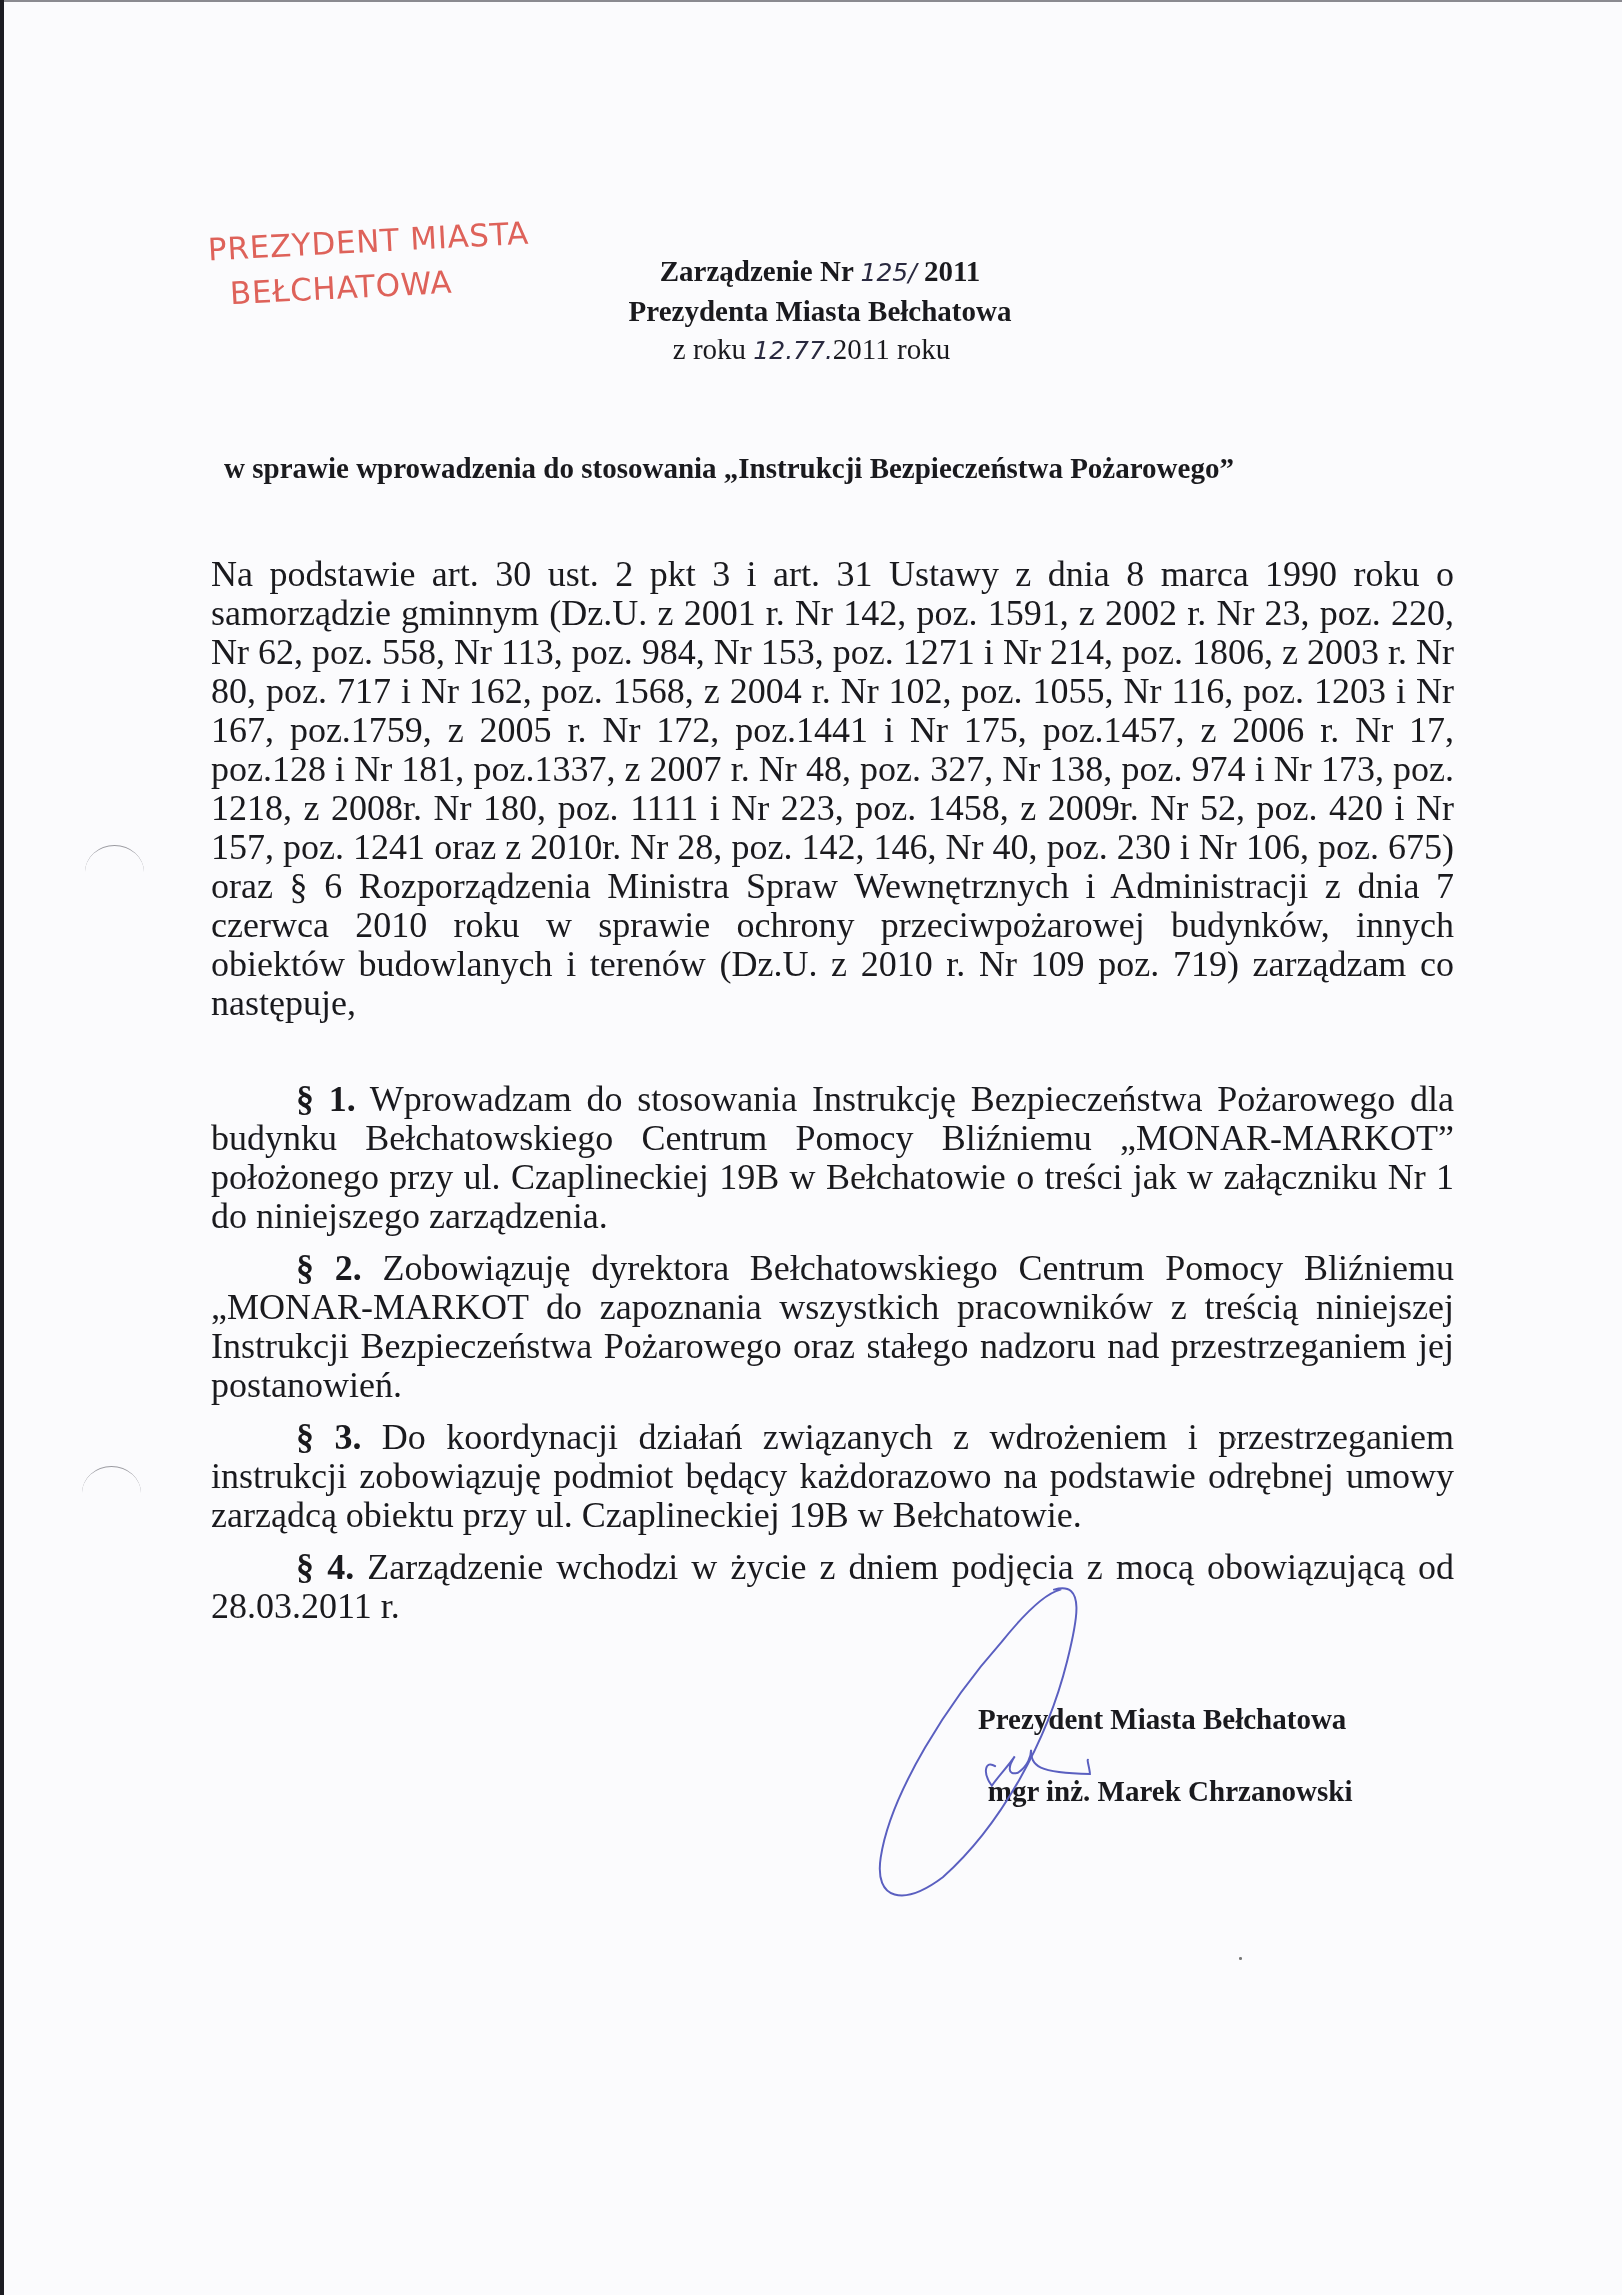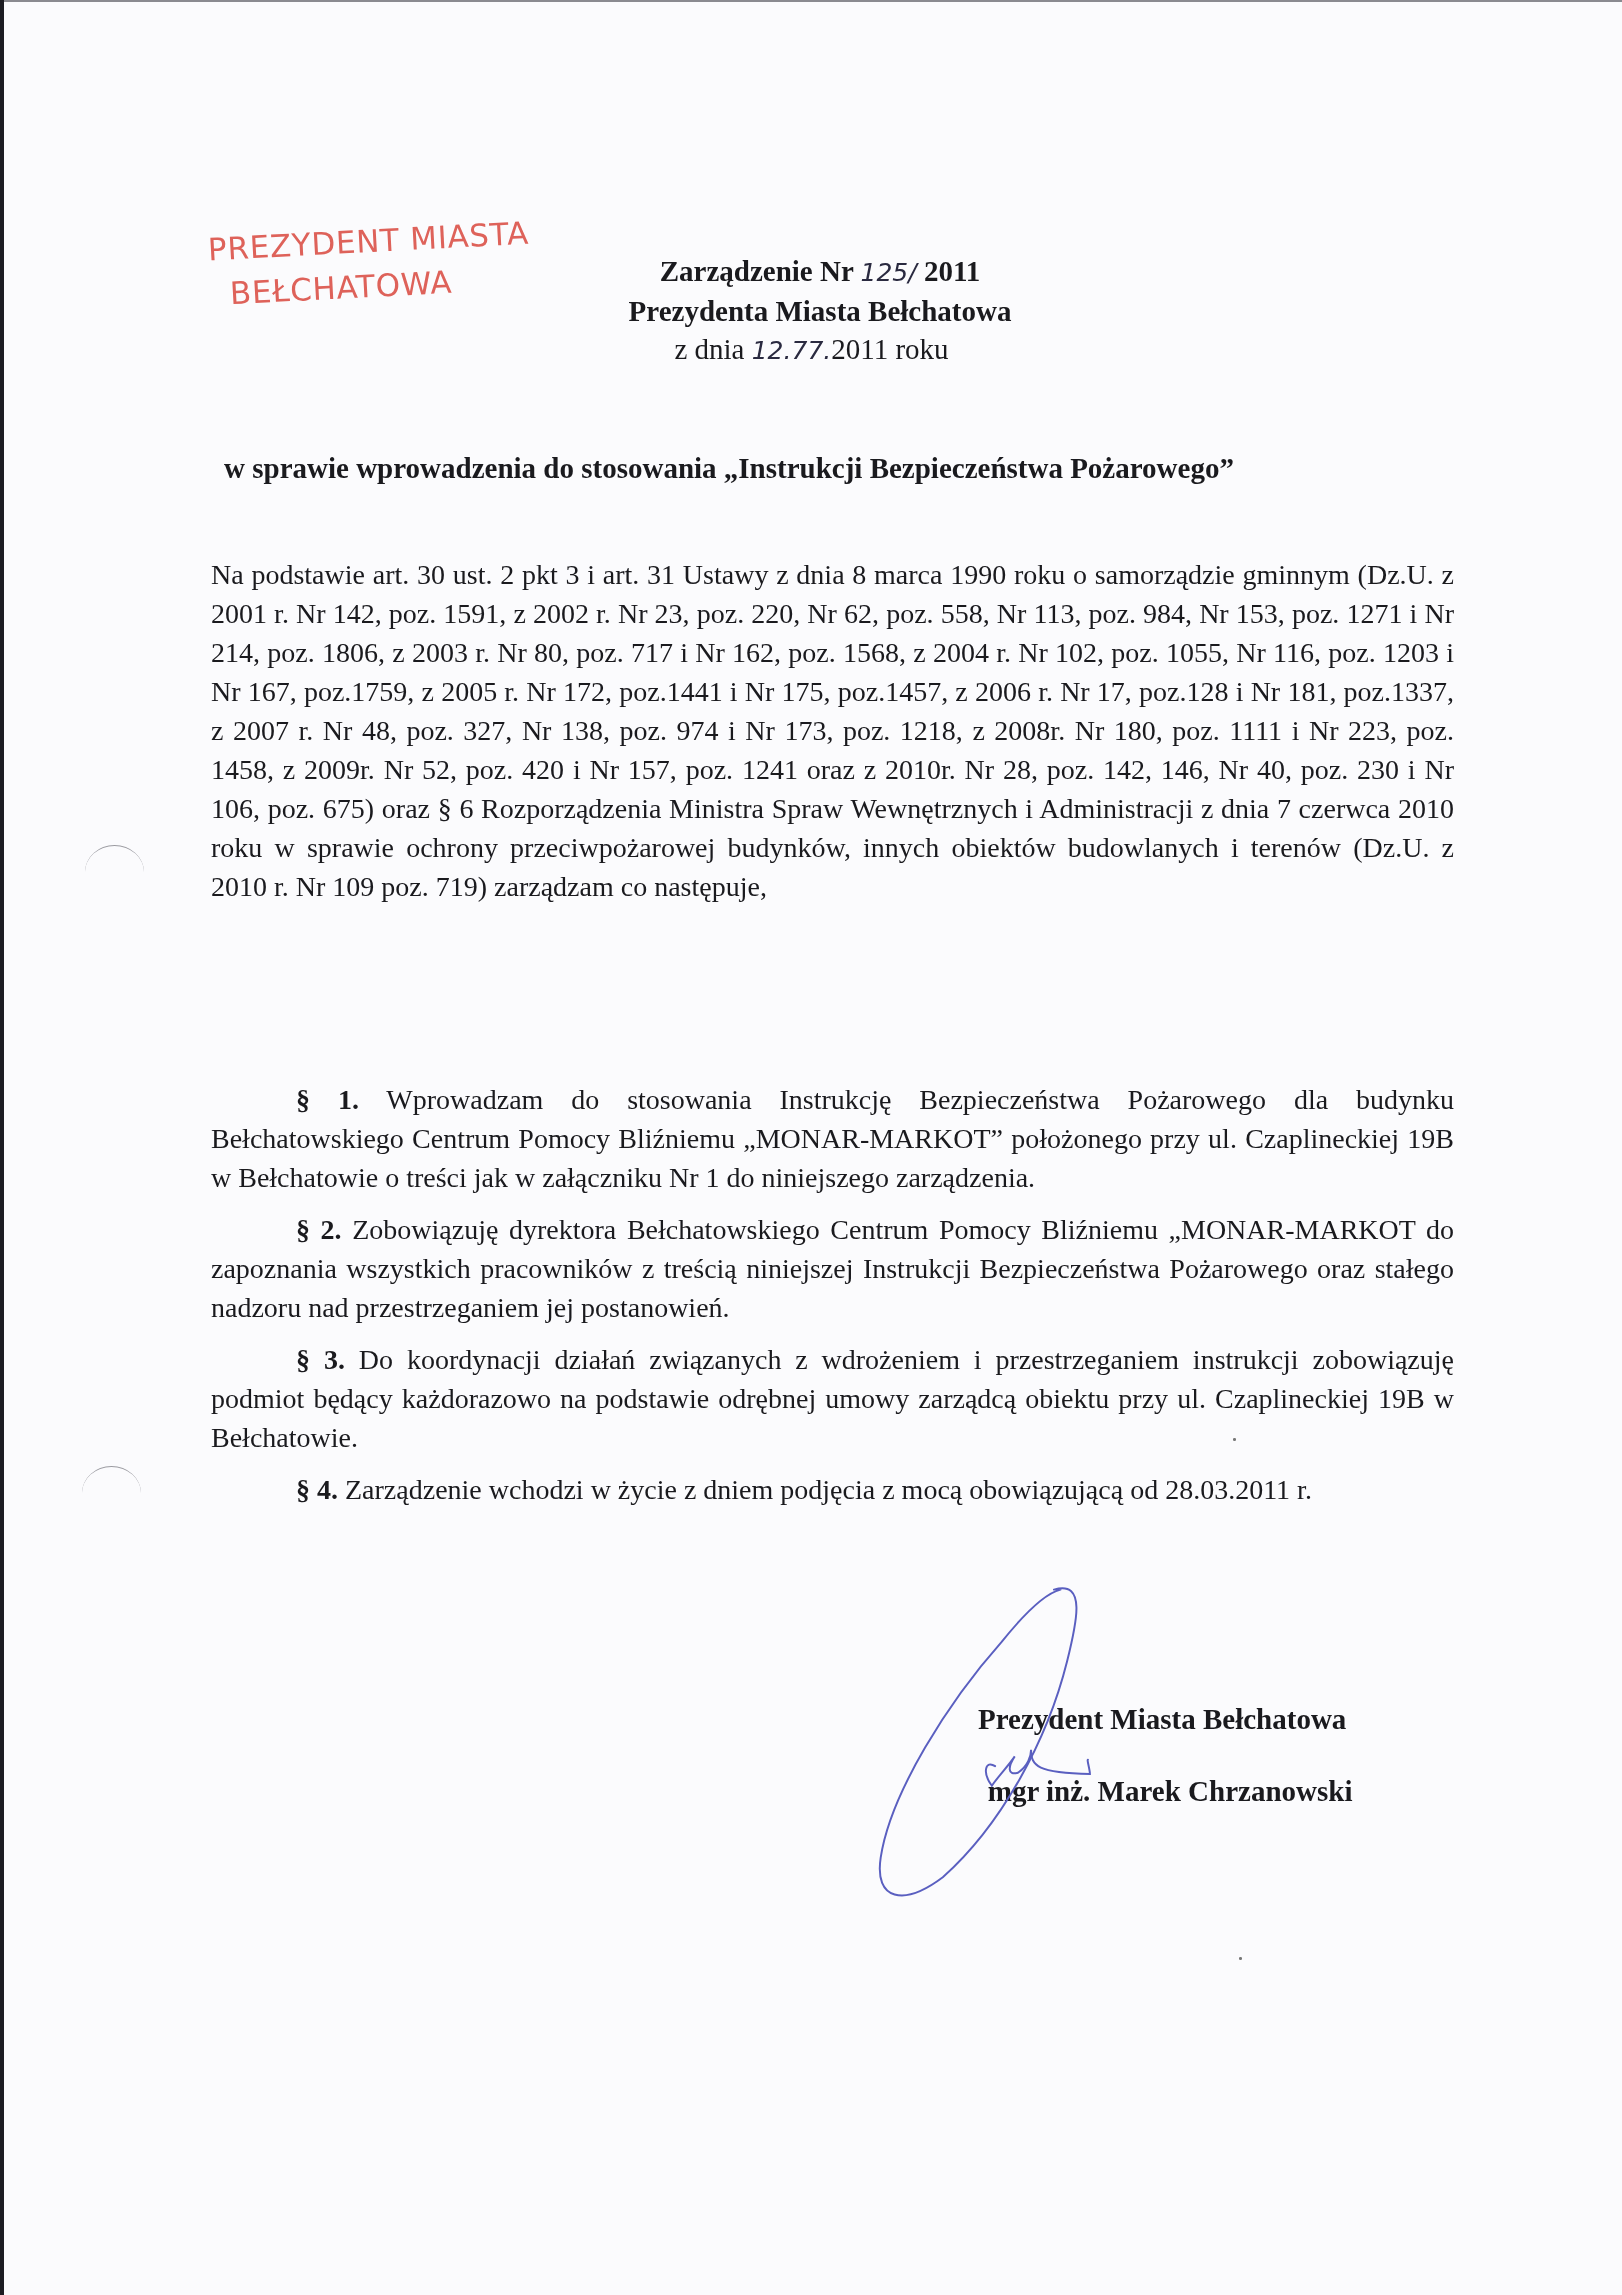--- a/index.html
+++ b/index.html
@@ -70,21 +70,21 @@
       left: 0; width: 1458px;
       top: 452px;
       text-align: center;
       font-weight: bold;
       font-size: 29px;
     }
     .body-text {
       position: absolute;
       left: 211px;
       width: 1243px;
-      font-size: 28px;
+      font-size: 36px;
       line-height: 39px;
       text-align: justify;
     }
     .intro { top: 555px; }
     .para {
       text-indent: 85px;
       margin: 0 0 13px 0;
     }
     .paras { top: 1080px; }
     .para .sect { font-weight: bold; }
@@ -124,21 +124,21 @@
   <span>PREZYDENT MIASTA</span>
   <span class="line2">BEŁCHATOWA</span>
 </div>
 
 <div class="header-block">
   <div class="b">
     <span>Zarządzenie Nr </span><span class="handwritten">125/</span><span> 2011</span>
   </div>
   <div class="b">Prezydenta Miasta Bełchatowa</div>
   <div>
-    <span>z dnia </span><span class="handwritten">12.77.</span><span>2011 roku</span>
+    <span>z roku </span><span class="handwritten">12.77.</span><span>2011 roku</span>
   </div>
 </div>
 
 <div class="subject">w sprawie wprowadzenia do stosowania „Instrukcji Bezpieczeństwa Pożarowego”</div>
 
 <div class="body-text intro">Na podstawie art. 30 ust. 2 pkt 3 i art. 31 Ustawy z dnia 8 marca 1990 roku o samorządzie gminnym (Dz.U. z 2001 r. Nr 142, poz. 1591, z 2002 r. Nr 23, poz. 220, Nr 62, poz. 558, Nr 113, poz. 984, Nr 153, poz. 1271 i Nr 214, poz. 1806, z 2003 r. Nr 80, poz. 717 i Nr 162, poz. 1568, z 2004 r. Nr 102, poz. 1055, Nr 116, poz. 1203 i Nr 167, poz.1759, z 2005 r. Nr 172, poz.1441 i Nr 175, poz.1457, z 2006 r. Nr 17, poz.128 i Nr 181, poz.1337, z 2007 r. Nr 48, poz. 327, Nr 138, poz. 974 i Nr 173, poz. 1218, z 2008r. Nr 180, poz. 1111 i Nr 223, poz. 1458, z 2009r. Nr 52, poz. 420 i Nr 157, poz. 1241 oraz z 2010r. Nr 28, poz. 142, 146, Nr 40, poz. 230 i Nr 106, poz. 675) oraz § 6 Rozporządzenia Ministra Spraw Wewnętrznych i Administracji  z dnia 7 czerwca 2010 roku w sprawie ochrony przeciwpożarowej budynków, innych obiektów budowlanych i terenów  (Dz.U. z 2010 r.  Nr 109 poz. 719) zarządzam co następuje,</div>
 
 <div class="body-text paras">
   <p class="para"><span class="sect">§ 1.</span><span> Wprowadzam do stosowania  Instrukcję Bezpieczeństwa Pożarowego dla budynku Bełchatowskiego Centrum Pomocy Bliźniemu „MONAR-MARKOT” położonego przy ul. Czaplineckiej 19B w Bełchatowie o treści jak  w załączniku Nr 1 do niniejszego zarządzenia.</span></p>
   <p class="para"><span class="sect">§ 2.</span><span> Zobowiązuję dyrektora  Bełchatowskiego Centrum Pomocy Bliźniemu „MONAR-MARKOT do zapoznania wszystkich pracowników  z treścią  niniejszej Instrukcji Bezpieczeństwa Pożarowego oraz stałego nadzoru nad przestrzeganiem jej postanowień.</span></p>

